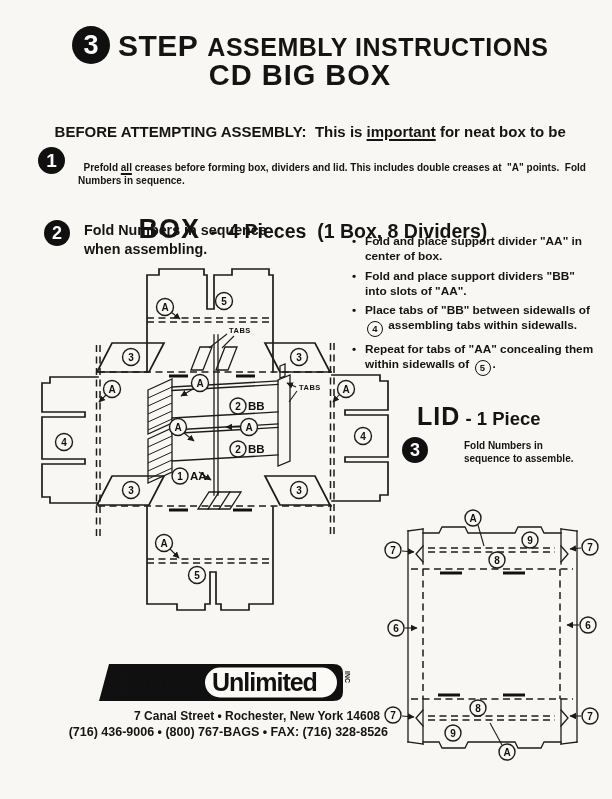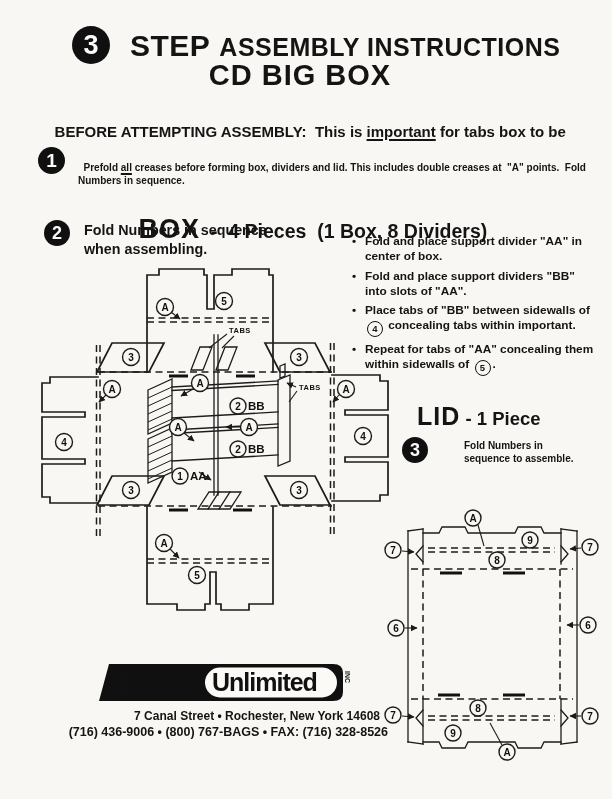--- a/index.html
+++ b/index.html
@@ -38,27 +38,27 @@
   svg .circ{fill:#f8f7f3;stroke:#1c1c1c;stroke-width:1.4;}
   svg text{font-family:"Liberation Sans",sans-serif;font-weight:bold;fill:#111;}
   svg .clbl{font-size:10px;text-anchor:middle;}
   svg .tabs{font-size:7.5px;letter-spacing:.5px;}
   svg .big{font-size:11.5px;}
 </style>
 </head>
 <body>
 
 <div class="badge" style="left:72px;top:26px;width:38px;height:38px;font-size:27px;">3</div>
-<div class="abs title1" style="left:130px;top:29px;">
+<div class="abs title1" style="left:118px;top:29px;">
   <span class="t-step">STEP</span><span class="t-rest">ASSEMBLY INSTRUCTIONS</span>
 </div>
 <div class="abs title2" style="left:0;top:59px;width:600px;">CD BIG BOX</div>
 
 <div class="abs notice pw" style="left:36px;top:102px;width:540px;">
-  <span>BEFORE ATTEMPTING ASSEMBLY:</span><span>  This is </span><span class="u">important</span><span> for tabs box to be</span>
+  <span>BEFORE ATTEMPTING ASSEMBLY:</span><span>  This is </span><span class="u">important</span><span> for neat box to be</span>
 </div>
 
 <div class="badge" style="left:38px;top:147px;width:27px;height:27px;font-size:19px;">1</div>
 <div class="abs step-text pw" style="left:78px;top:148px;width:512px;">
   <span>Prefold </span><span class="u">all</span><span> creases before forming box, dividers and lid. This includes double creases at  "A" points.  Fold Numbers in sequence.</span>
 </div>
 
 <div class="abs boxhead pw" style="left:0;top:196px;width:600px;">
   <span class="bh-word">BOX</span><span class="bh-rest">  -  4 Pieces  (1 Box, 8 Dividers)</span>
 </div>
@@ -70,21 +70,21 @@
   <div class="bullet-row">
     <span class="bullet-dot">•</span>
     <span><span>Fold and place support divider "AA" in center of box.</span><span></span></span>
   </div>
   <div class="bullet-row">
     <span class="bullet-dot">•</span>
     <span><span>Fold and place support dividers "BB" into slots of "AA".</span><span></span></span>
   </div>
   <div class="bullet-row">
     <span class="bullet-dot">•</span>
-    <span><span>Place tabs of "BB" between sidewalls of</span> <span class="circ-num">4</span> <span>concealing tabs within important.</span></span>
+    <span><span>Place tabs of "BB" between sidewalls of</span> <span class="circ-num">4</span> <span>assembling tabs within sidewalls.</span></span>
   </div>
   <div class="bullet-row">
     <span class="bullet-dot">•</span>
     <span><span>Repeat for tabs of "AA" concealing them within sidewalls of</span> <span class="circ-num">5</span><span>.</span></span>
   </div>
 </div>
 
 <svg class="abs" style="left:28px;top:263px;" width="385" height="358" viewBox="0 0 385 358">
   <defs>
     <marker id="ah" markerWidth="7" markerHeight="7" refX="5.5" refY="3" orient="auto">

